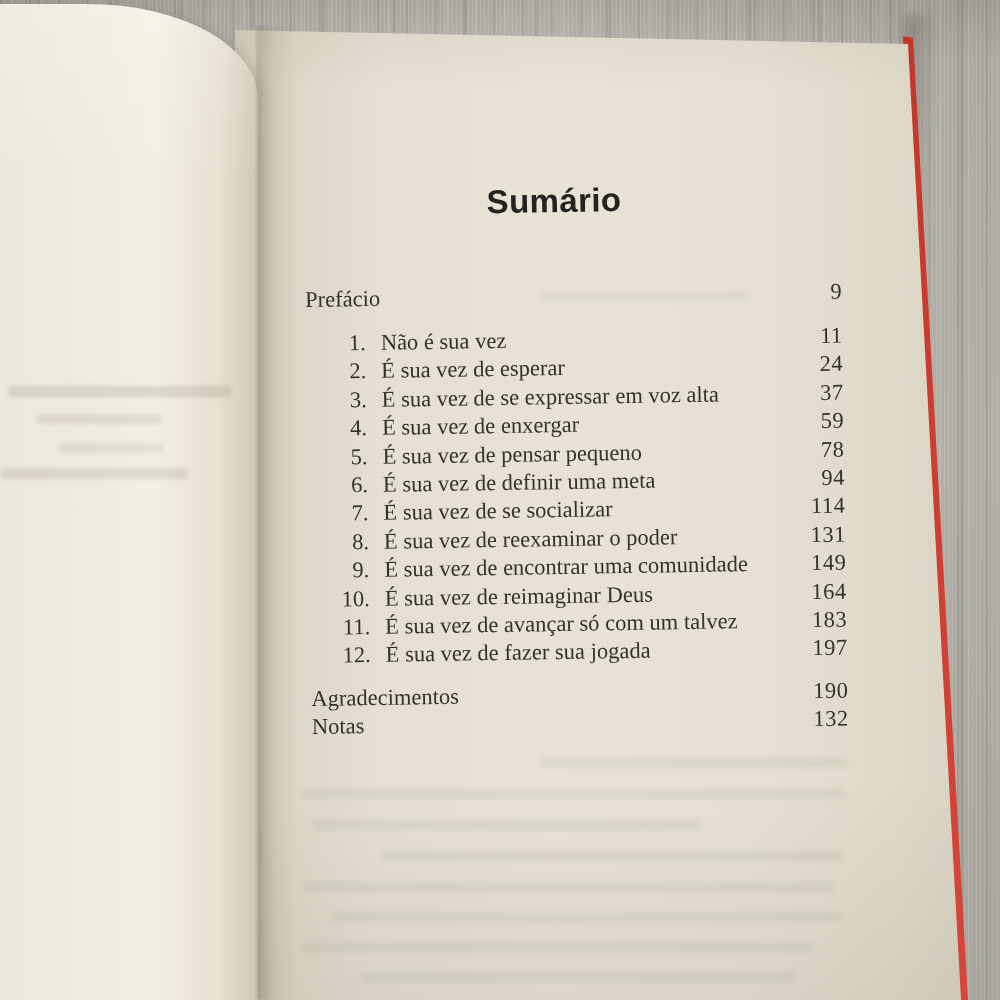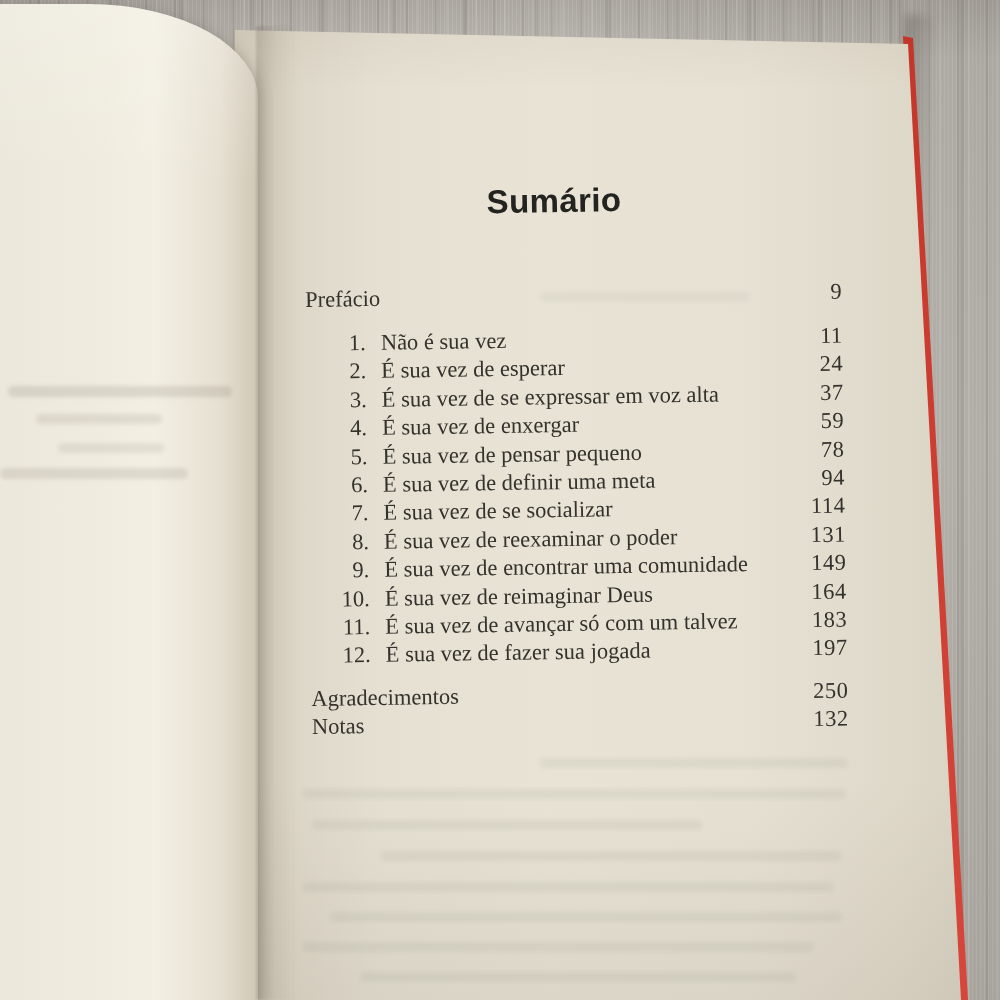--- a/index.html
+++ b/index.html
@@ -196,21 +196,21 @@
   <div class="toc-row">
     <span class="num-col">12.</span>
     <span class="title-col">É sua vez de fazer sua jogada</span>
     <span class="page-col">197</span>
   </div>
 </div>
 
     <div id="back-rows">
   <div class="toc-row row-back">
     <span class="plain-label">Agradecimentos</span>
-    <span class="page-col">250</span>
+    <span class="page-col">190</span>
   </div>
 
   <div class="toc-row row-back">
     <span class="plain-label">Notas</span>
     <span class="page-col">132</span>
   </div>
 </div>
   </div>
 
 </div>

